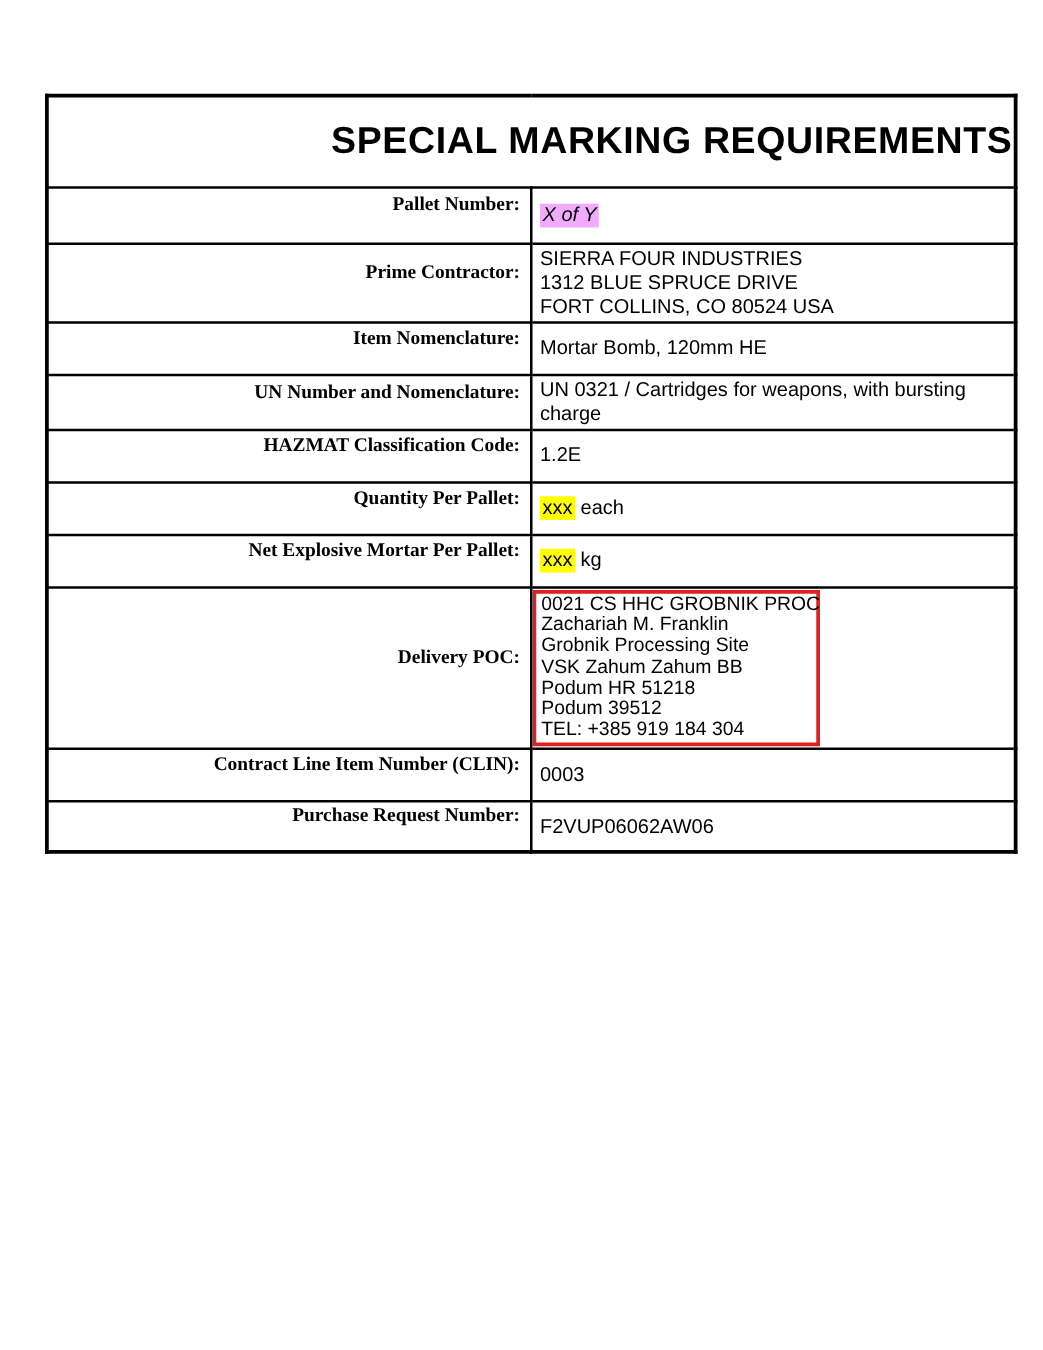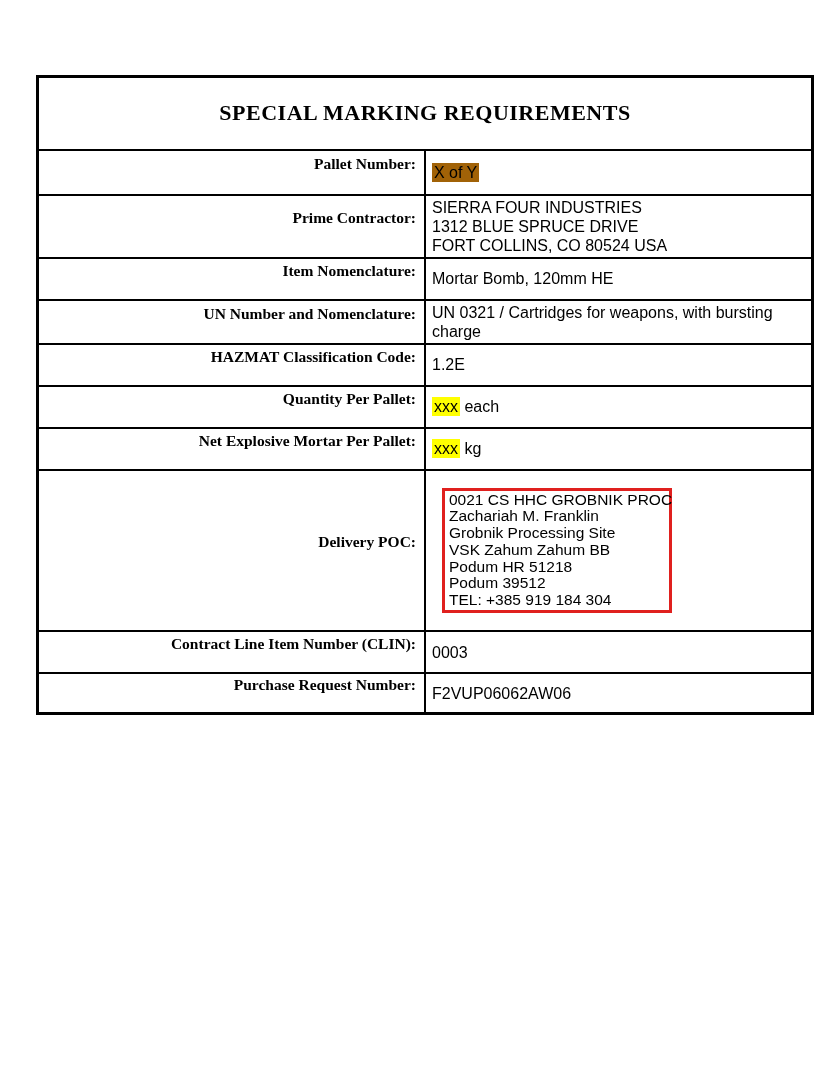--- a/index.html
+++ b/index.html
@@ -25,25 +25,25 @@
     border-collapse: collapse;
     table-layout: fixed;
     border: 3px solid #000000;
   }
   table.smr-table td {
     border: 2px solid #000000;
     overflow: hidden;
   }
   td.title-cell {
     border-bottom: 3px solid #000000;
-    text-align: center;
+    text-align: right;
     vertical-align: middle;
-    font-family: Liberation Serif, serif;
+    font-family: Liberation Sans, sans-serif;
     font-weight: bold;
-    font-size: 22px;
+    font-size: 30px;
     letter-spacing: 0.5px;
     color: #000000;
   }
   td.label-cell {
     width: 319px;
     text-align: right;
     vertical-align: middle;
     padding: 2px 8px 18px 2px;
     font-family: "Liberation Serif", serif;
     font-weight: bold;
@@ -54,21 +54,21 @@
     width: 459px;
     text-align: left;
     vertical-align: middle;
     padding: 2px 4px 2px 6px;
     font-family: "Liberation Sans", sans-serif;
     font-size: 16px;
     color: #000000;
     line-height: 19px;
   }
   td.poc-cell {
-    padding: 16px;
+    padding: 0;
     vertical-align: middle;
   }
   .hl {
     background: #ffff00;
     padding: 1px 2px;
   }
   .poc-box {
     border: 3px solid #e0201e;
     width: 218px;
     margin: 1px 0;
@@ -87,21 +87,21 @@
   <table class="smr-table">
 
     <tbody>
         <tr style="height:73px;">
       <td class="title-cell" colspan="2">SPECIAL MARKING REQUIREMENTS</td>
     </tr>
 
     <tr style="height:45px;">
       <td class="label-cell">Pallet Number:</td>
       <td class="value-cell">
-        <span class="hl" style="background: #a16207;">X of Y</span>
+        <span class="hl" style="background: #f0abfc; font-style: italic;">X of Y</span>
       </td>
     </tr>
 
     <tr style="height:59px;">
       <td class="label-cell">Prime Contractor:</td>
       <td class="value-cell">
         <div class="addr-line">SIERRA FOUR INDUSTRIES</div>
         <div class="addr-line">1312 BLUE SPRUCE DRIVE</div>
         <div class="addr-line">FORT COLLINS, CO 80524 USA</div>
       </td>

